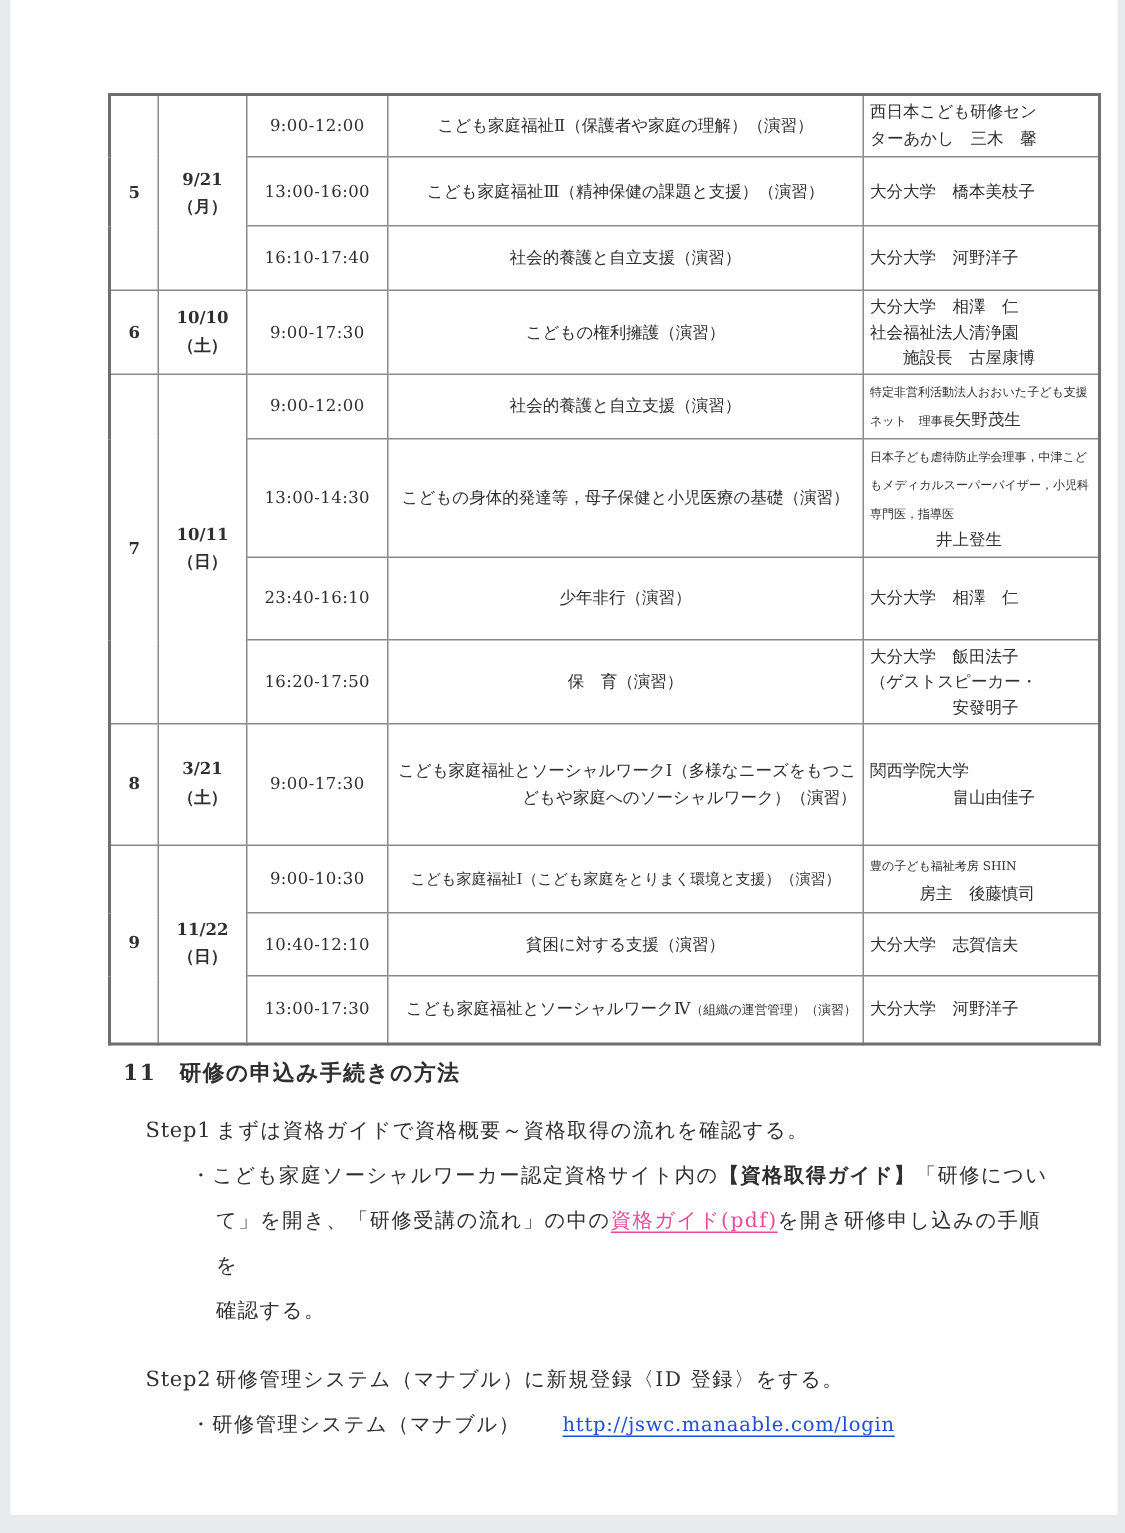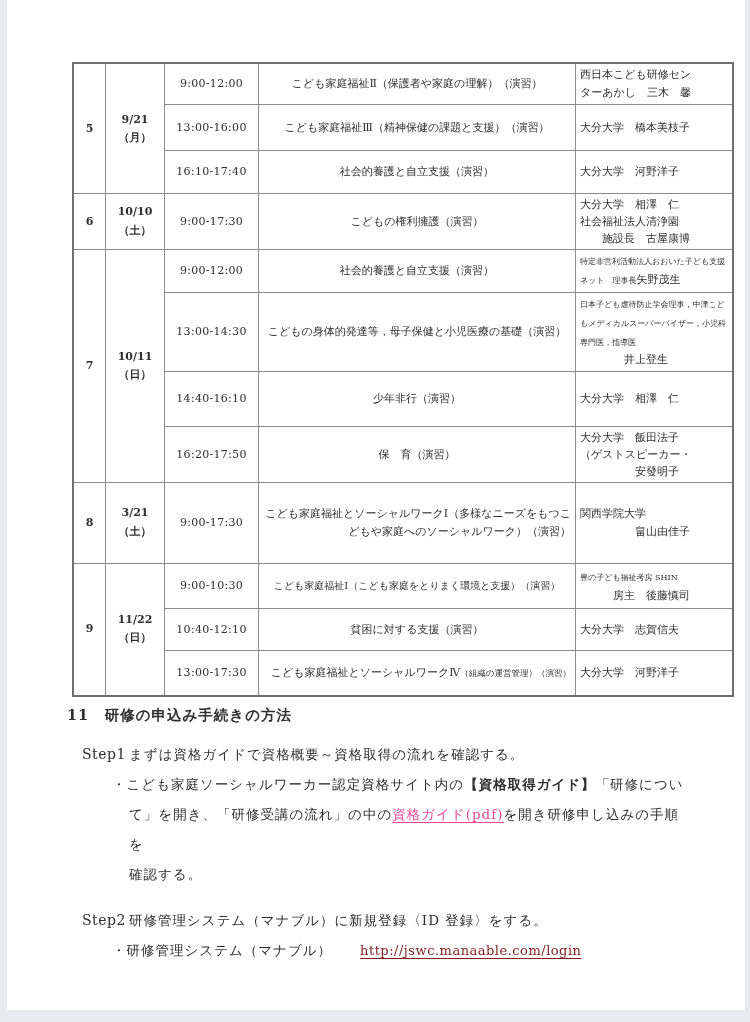--- a/index.html
+++ b/index.html
@@ -33,35 +33,35 @@
   td.date{width:50px;text-align:center;font-weight:bold;font-size:11px;white-space:pre-line;padding:0;line-height:2.0;}
   td.time{width:85px;text-align:center;font-size:10.5px;letter-spacing:.3px;padding:0;}
   td.course{width:308px;text-align:center;padding:1px 8px;}
   td.course.left{text-align:right;}
   td.course.tight span.main{font-size:10px;}
   td.course .sub{font-size:8.5px;}
   td.inst{width:148px;text-align:left;white-space:pre-line;padding:2px 7px;line-height:1.8;}
   td.inst .ismall{font-size:8px;line-height:2.1;}
   
   .section{
-    position:absolute;left:60px;top:706px;width:625px;
+    position:absolute;left:75px;top:706px;width:625px;
     font-size:13.5px;
   }
   .sec-heading{
     font-weight:bold;font-size:14.5px;letter-spacing:1px;margin:0 0 14px 0;
   }
   .step{display:flex;margin-bottom:0;}
   .step-label{
     flex:0 0 47px;margin-left:15px;font-size:14px;letter-spacing:.5px;line-height:30px;
   }
   .step-body{flex:1;line-height:30px;letter-spacing:1px;}
   .step-body .outdent{margin-left:-17px;}
   .b{font-weight:bold;}
   .pdf-link{color:#ec4899;text-decoration:underline;text-underline-offset:3px;cursor:pointer;}
-  .url-link{color:#7f1d1d;text-decoration:underline;text-underline-offset:3px;cursor:pointer;margin-left:28px;letter-spacing:.5px;font-size:13px;}
+  .url-link{color:#1d4ed8;text-decoration:underline;text-underline-offset:3px;cursor:pointer;margin-left:28px;letter-spacing:.5px;font-size:13px;}
   .gap1{height:16px;}
   .gap2{height:14px;}
 </style>
 </head>
 <body>
 
 <div class="page">
 
   <table class="schedule">
 
@@ -105,21 +105,21 @@
       <td class="course"><span class="main">社会的養護と自立支援（演習）</span></td>
       <td class="inst"><span class="ismall">特定非営利活動法人おおいた子ども支援ネット　理事長</span><span class="imain">矢野茂生</span></td>
     </tr>
     <tr style="height:73px;">
       <td class="time">13:00-14:30</td>
       <td class="course"><span class="main">こどもの身体的発達等，母子保健と小児医療の基礎（演習）</span></td>
       <td class="inst" style="line-height:1.6;"><span class="ismall">日本子ども虐待防止学会理事，中津こどもメディカルスーパーバイザー，小児科専門医，指導医
 </span><span class="imain">　　　　井上登生</span></td>
     </tr>
     <tr style="height:55px;">
-      <td class="time">14:40-16:10</td>
+      <td class="time">23:40-16:10</td>
       <td class="course"><span class="main">少年非行（演習）</span></td>
       <td class="inst"><span class="imain">大分大学　相澤　仁</span></td>
     </tr>
     <tr style="height:55px;">
       <td class="time">16:20-17:50</td>
       <td class="course"><span class="main">保　育（演習）</span></td>
       <td class="inst" style="line-height:1.55;"><span class="imain">大分大学　飯田法子
 （ゲストスピーカー・
 　　　　　安發明子</span></td>
     </tr>

